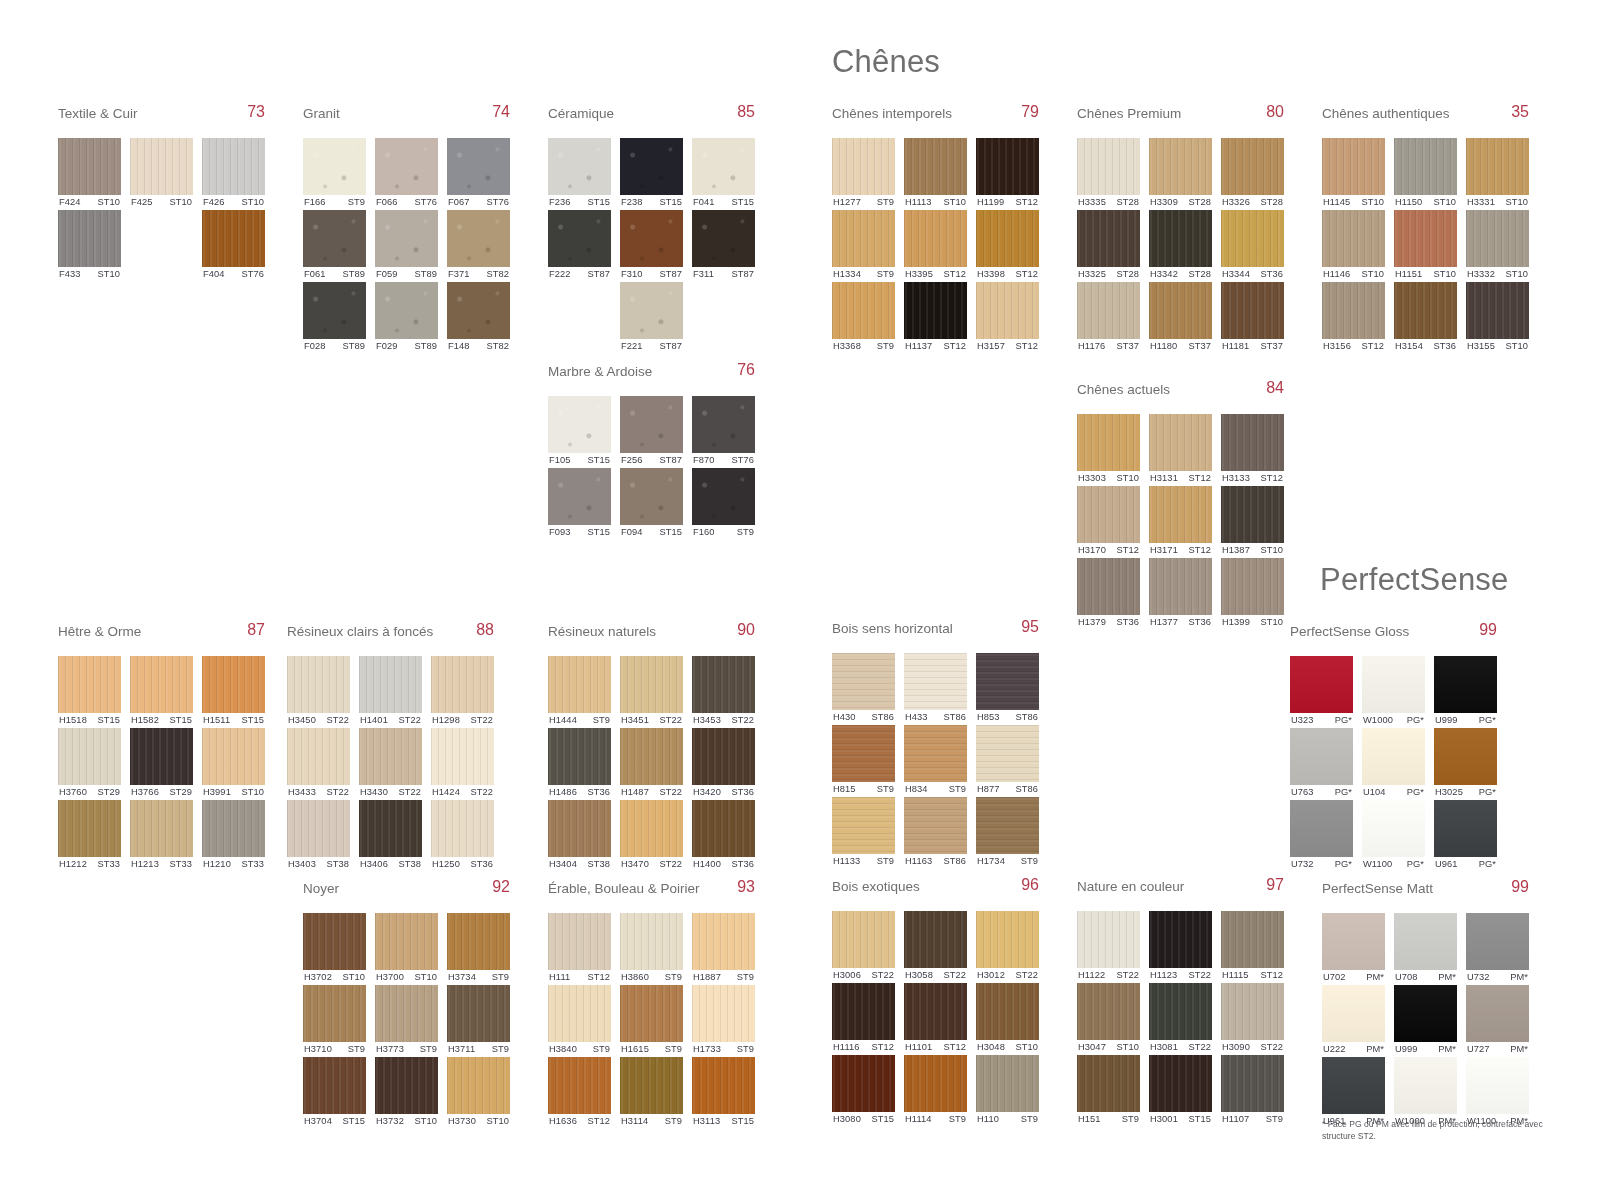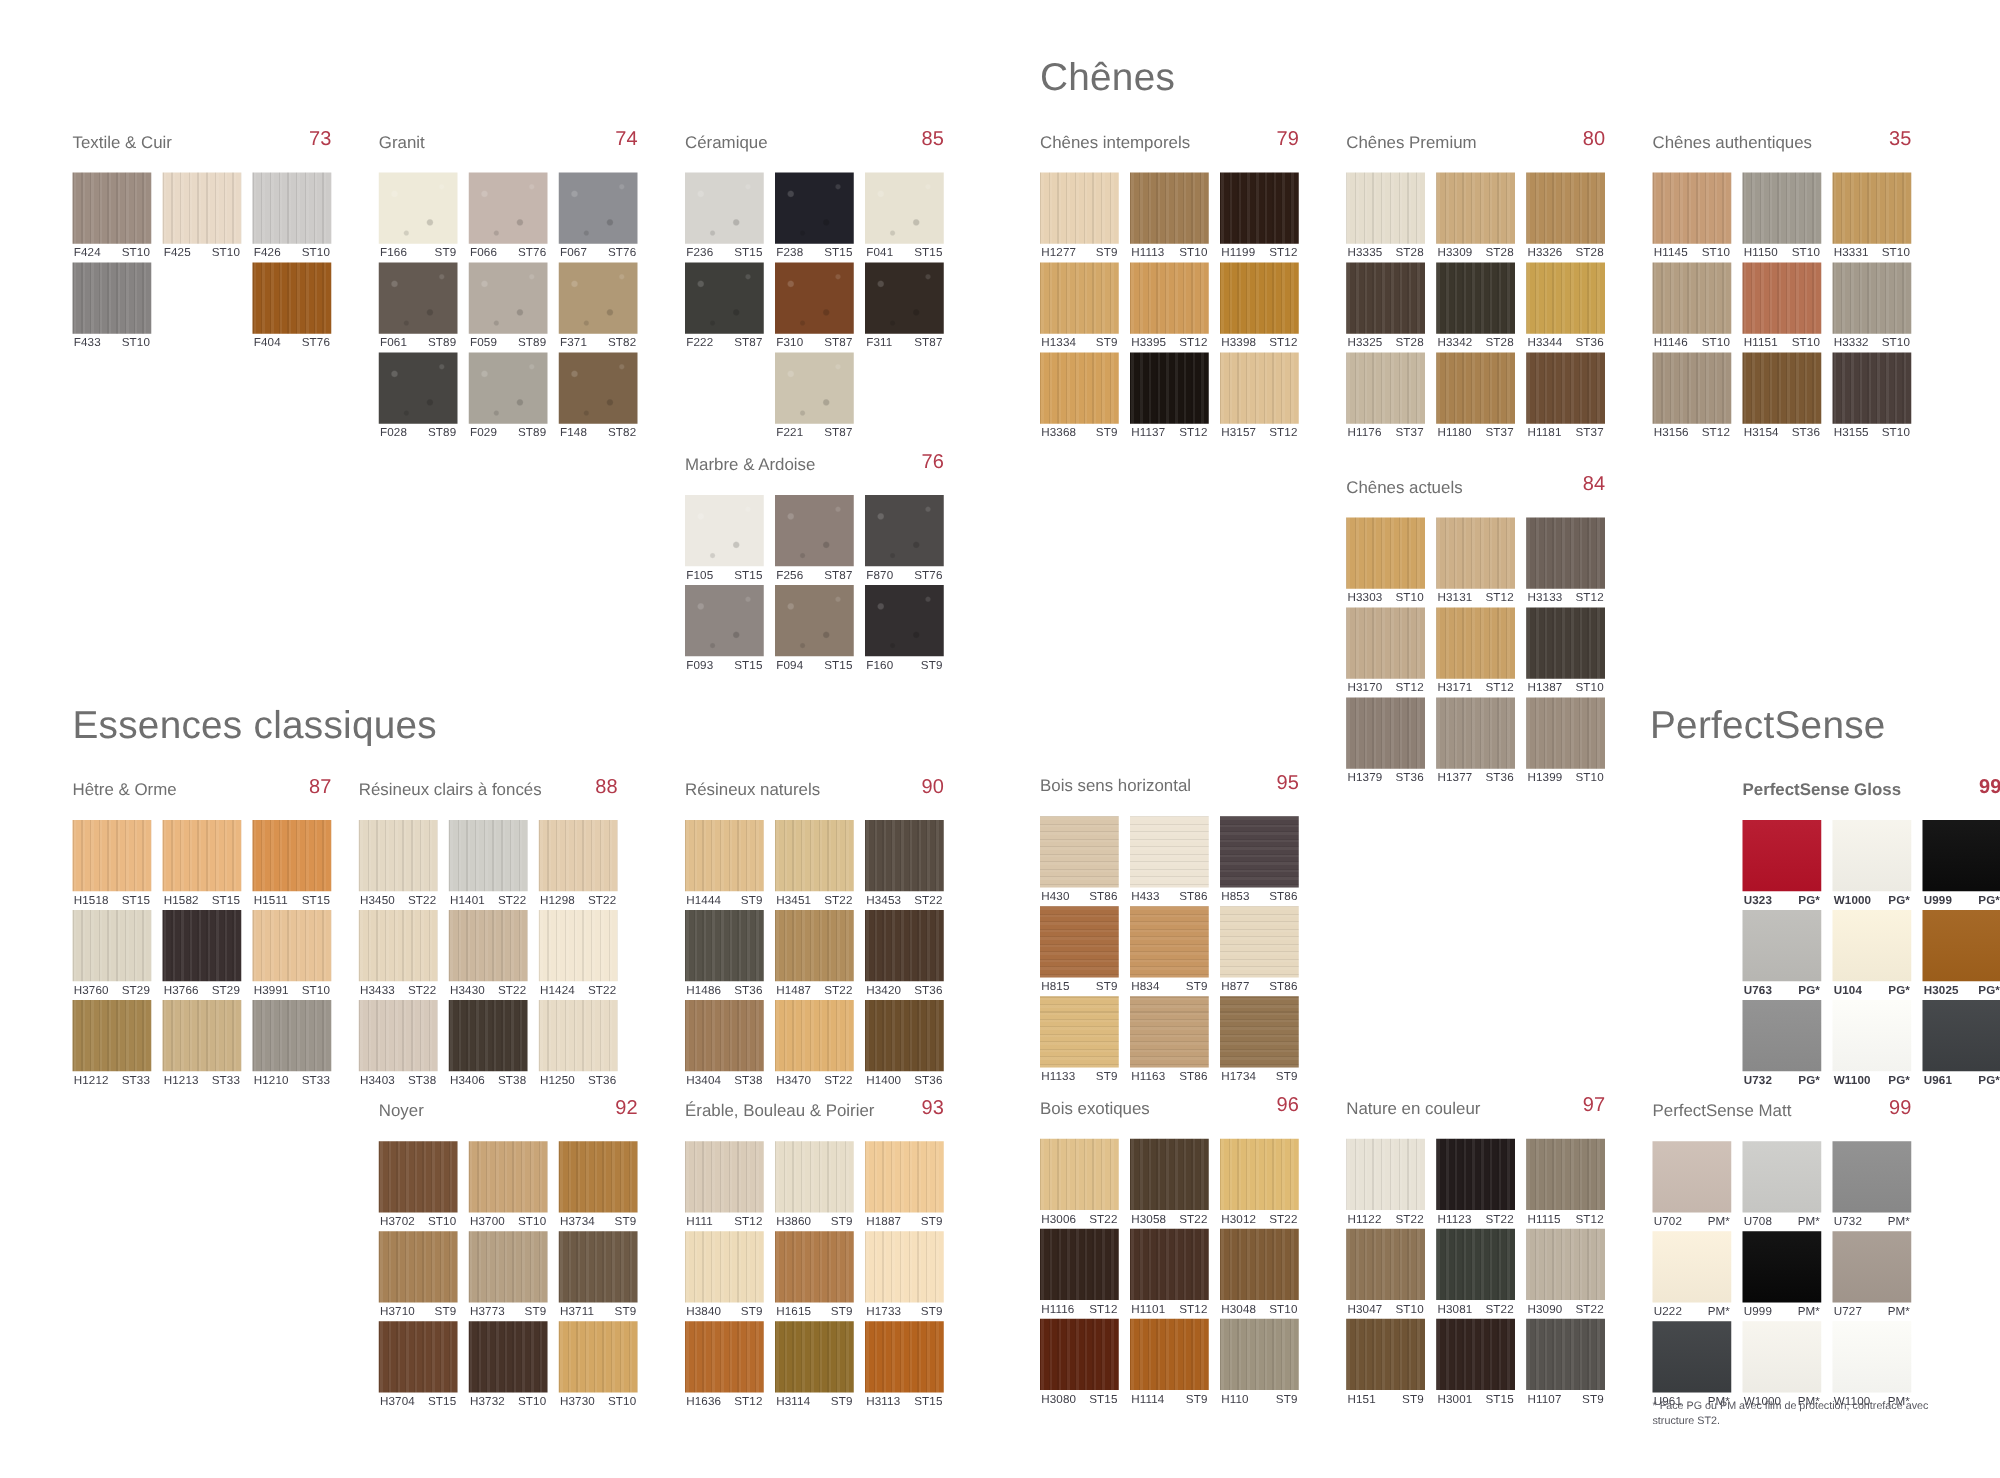--- a/index.html
+++ b/index.html
@@ -74,21 +74,20 @@
     line-height:1.35;
     width:230px;
   }
 </style>
 </head>
 <body>
 
 <div class="page">
 
   <div class="mega-title" style="left:832px;top:42px;">Chênes</div>
-  <div class="mega-title" style="left:58px;top:560px;">Essences classiques</div>
   <div class="mega-title" style="left:1320px;top:560px;">PerfectSense</div>
 
   <div class="group" id="g0" style="left:58px;top:106px;">
       <div class="group-head">
         <div class="group-title">Textile &amp; Cuir</div>
         <div class="group-num">73</div>
       </div>
       <div class="swatch-grid">
         <div class="cell">
           <div class="chip" style="background-color: rgb(157, 141, 130); background-image: repeating-linear-gradient(90deg, rgba(0, 0, 0, 0.08) 0px, rgba(0, 0, 0, 0.08) 1px, rgba(255, 255, 255, 0.07) 1px, rgba(255, 255, 255, 0.07) 3px, transparent 3px, transparent 7px);"></div>
@@ -1171,21 +1170,21 @@
         </div>
         <div class="cell">
           <div class="chip" style="background-color: rgb(86, 83, 79); background-image: repeating-linear-gradient(90deg, rgba(0, 0, 0, 0.08) 0px, rgba(0, 0, 0, 0.08) 1px, rgba(255, 255, 255, 0.07) 1px, rgba(255, 255, 255, 0.07) 3px, transparent 3px, transparent 7px);"></div>
           <div class="lbl">
             <span>H1107</span>
             <span class="dec">ST9</span>
           </div>
         </div>
       </div>
     </div>
-  <div class="group" id="g16" style="left:1394px;top:624px;font-weight:bold;">
+  <div class="group" id="g16" style="left:1290px;top:624px;">
       <div class="group-head">
         <div class="group-title">PerfectSense Gloss</div>
         <div class="group-num">99</div>
       </div>
       <div class="swatch-grid">
         <div class="cell">
           <div class="chip" style="background-color: rgb(181, 18, 40); background-image: linear-gradient(rgba(255, 255, 255, 0.05), rgba(0, 0, 0, 0.04));"></div>
           <div class="lbl">
             <span>U323</span>
             <span class="dec">PG*</span>

